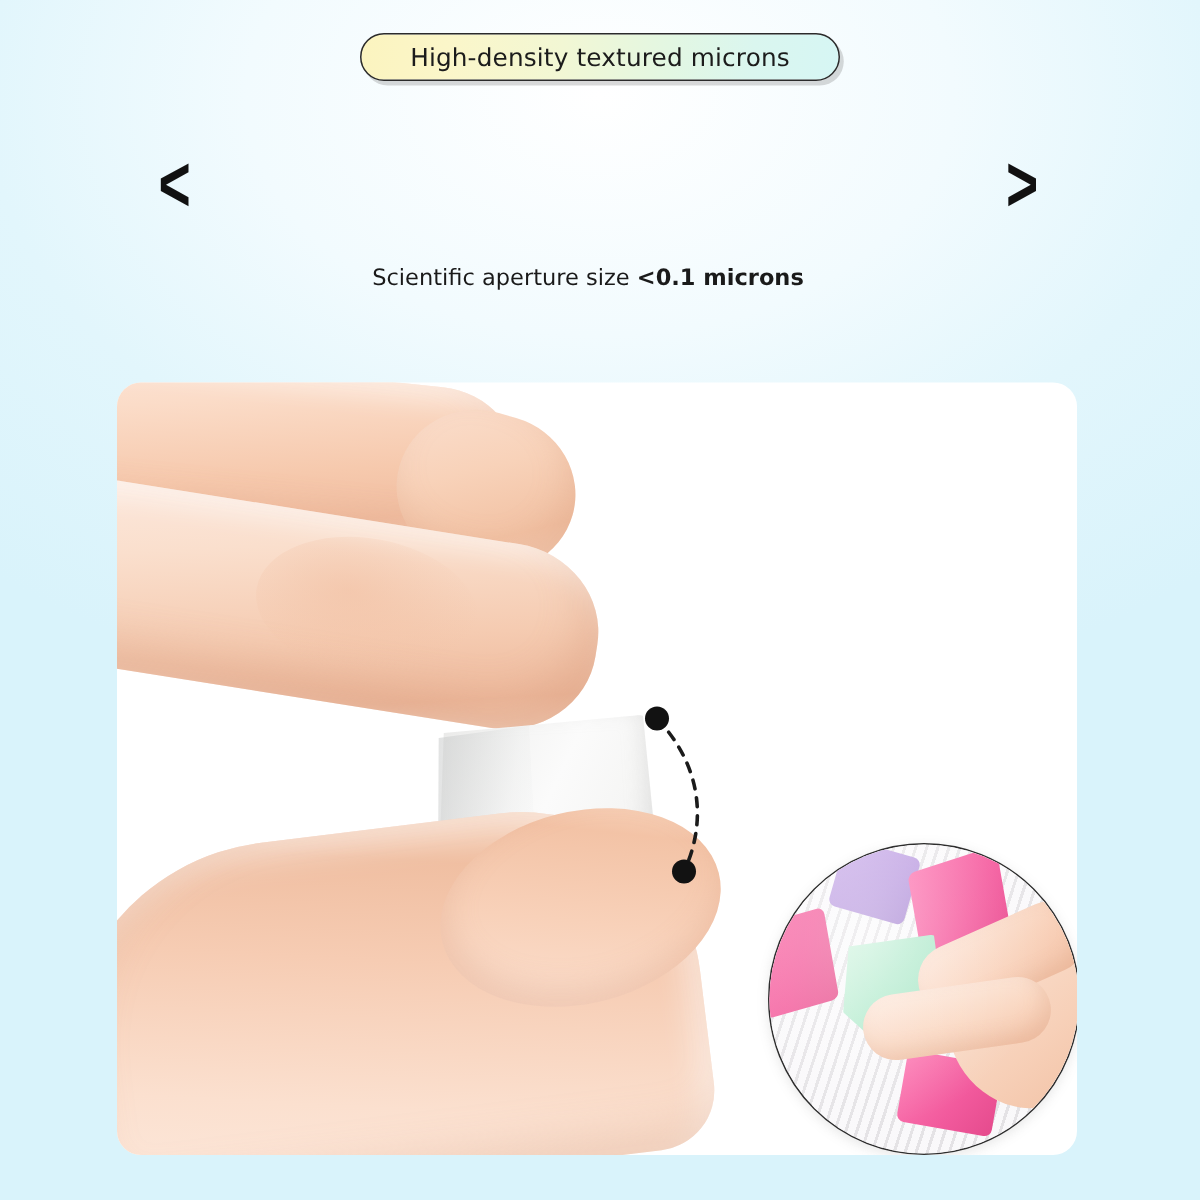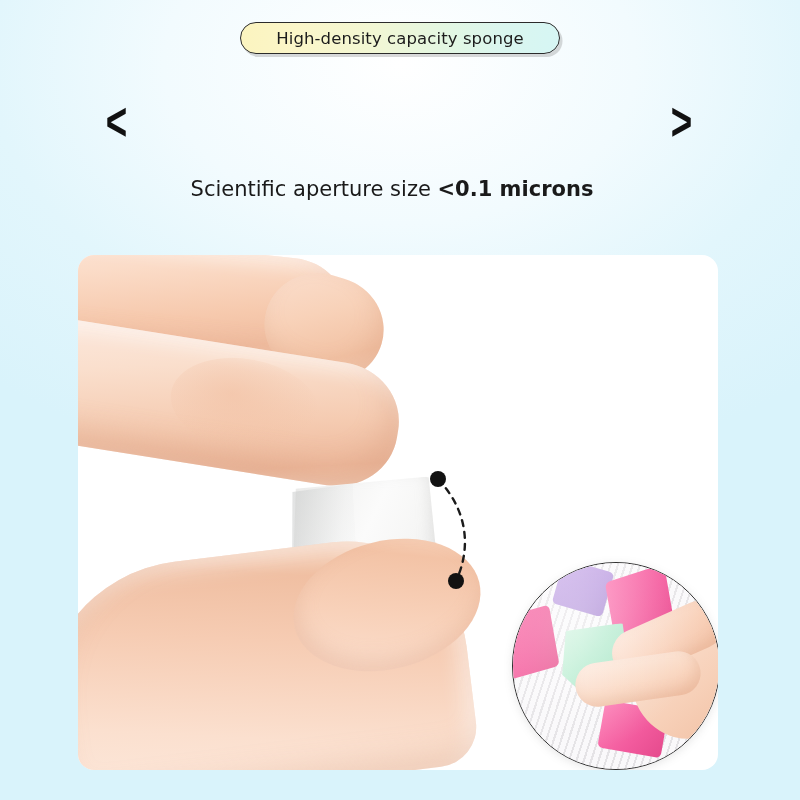--- a/index.html
+++ b/index.html
@@ -95,21 +95,21 @@
   #chevron-right { left: 668px; }
 
   
   #subhead {
     position: absolute;
     left: 0;
     top: 176px;
     width: 784px;
     text-align: center;
     color: #1a1a1a;
-    font-size: 21px;
+    font-size: 15px;
     line-height: 1.33;
   }
   #subhead .strong { font-weight: bold; }
 
   
   #product-card {
     position: absolute;
     left: 78px;
     top: 255px;
     width: 640px;
@@ -317,21 +317,21 @@
     left: 0; top: 0; width: 206px; height: 206px;
     background: radial-gradient(ellipse at 32% 28%,
       rgba(255,255,255,0.38) 0%, rgba(255,255,255,0.0) 62%);
   }
 </style>
 </head>
 <body>
 
 <div id="poster">
 
-  <div id="top-pill" class="pill">High-density capacity sponge</div>
+  <div id="top-pill" class="pill">High-density textured microns</div>
 
   <div id="chevron-left" class="chevron">&lt;</div>
   <div id="chevron-right" class="chevron">&gt;</div>
 
 
   <div id="subhead">
     <div><span>Scientific aperture size </span><span class="strong">&lt;0.1 microns</span></div>
   </div>
 
   <div id="feature-pill-0" class="pill feature-pill">Micron pores</div>

